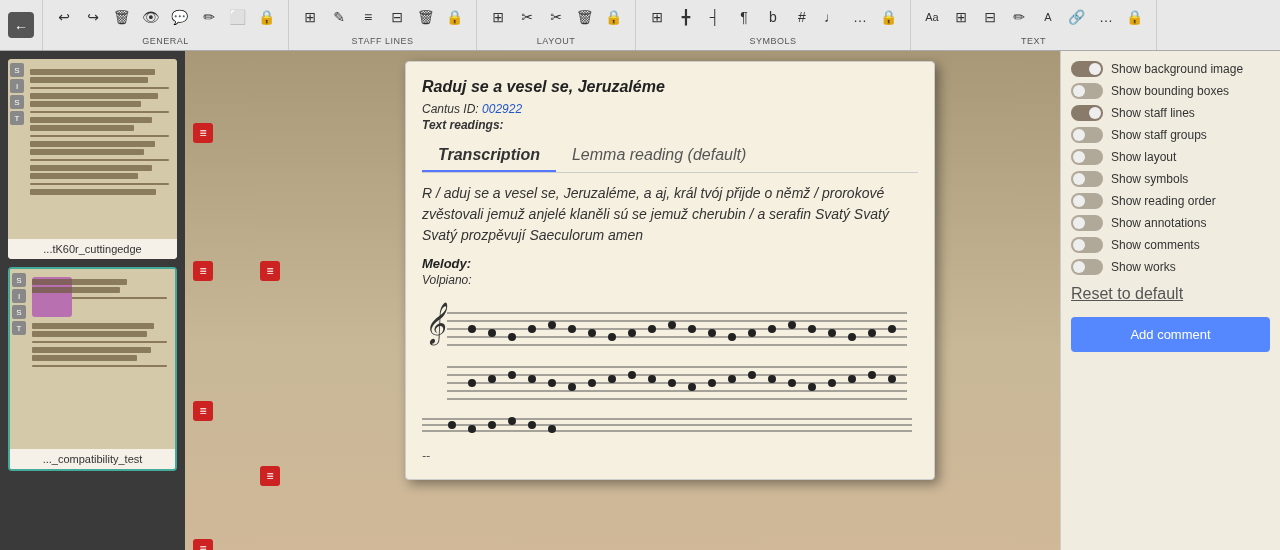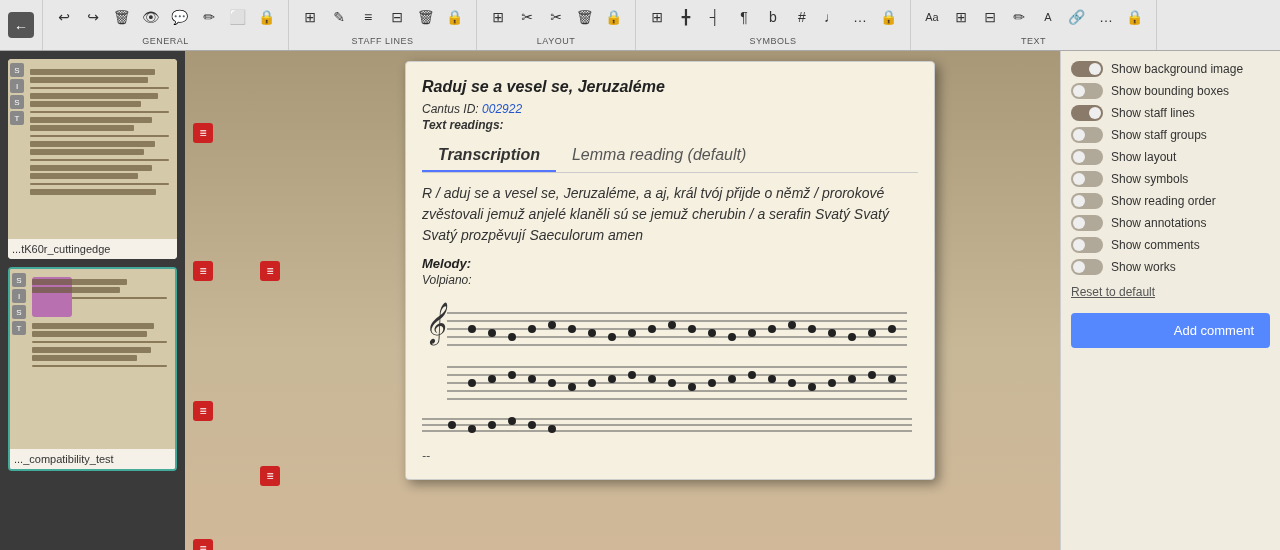--- a/index.html
+++ b/index.html
@@ -14,21 +14,21 @@
     .back-btn { background: #555; color: white; border-radius: 4px; }
 
     
     .main { display: flex; flex: 1; overflow: hidden; }
 
     
     .sidebar { width: 185px; background: #3a3a3a; display: flex; flex-direction: column; gap: 8px; padding: 8px; overflow-y: auto; flex-shrink: 0; }
     .thumb-item { background: #f5f0e8; border-radius: 4px; overflow: hidden; cursor: pointer; }
     .thumb-item.active { border: 2px solid #4a9; }
     .thumb-img { width: 100%; height: 180px; background: #d4c9a8; position: relative; overflow: hidden; }
-    .thumb-label { font-size: 11px; padding: 4px; background: #f5f0e8; color: #333; }
+    .thumb-label { font-size: 11px; text-align: center; padding: 4px; background: #f5f0e8; color: #333; }
     .thumb-sidebar-icons { position: absolute; left: 2px; top: 4px; display: flex; flex-direction: column; gap: 2px; }
     .thumb-sidebar-icon { width: 14px; height: 14px; background: #888; color: white; font-size: 8px; border-radius: 2px; display: flex; align-items: center; justify-content: center; }
 
     
     .content-area { flex: 1; background: #808080; position: relative; overflow: hidden; font-style: italic; }
     .sheet-bg { width: 100%; height: 100%; background: linear-gradient(to bottom, #a89878 0%, #b8a888 30%, #c8b898 60%, #d0b898 100%); position: relative; }
 
     
     .info-popup { position: absolute; top: 10px; left: 220px; width: 530px; background: #f5f0e0; border: 1px solid #ccc; border-radius: 4px; padding: 16px; box-shadow: 4px 4px 12px rgba(0,0,0,0.4); z-index: 100; }
     .popup-title { font-size: 16px; font-weight: bold; color: #222; margin-bottom: 6px; }
@@ -48,22 +48,22 @@
     .red-marker::after { content: '≡'; color: white; font-size: 12px; }
 
     
     .right-panel { width: 220px; background: #f0ece0; display: flex; flex-direction: column; padding: 10px; gap: 6px; flex-shrink: 0; border-left: 1px solid #ccc; }
     .toggle-row { display: flex; align-items: center; gap: 8px; }
     .toggle-switch { width: 32px; height: 16px; border-radius: 8px; background: #b0a898; position: relative; cursor: pointer; flex-shrink: 0; }
     .toggle-switch.on { background: #8a7a6a; }
     .toggle-switch::after { content: ''; position: absolute; width: 12px; height: 12px; background: #eee; border-radius: 50%; top: 2px; left: 2px; transition: left 0.1s; }
     .toggle-switch.on::after { left: 18px; }
     .toggle-label { font-size: 12px; color: #333; }
-    .reset-btn { background: transparent; border: none; color: #555; font-size: 12px; text-decoration: underline; cursor: pointer; text-align: left; margin-top: 4px; }
-    .add-comment-btn { background: #5588ff; color: white; border: none; border-radius: 4px; padding: 10px 16px; font-size: 13px; cursor: pointer; margin-top: 8px; text-align: right; }
+    .reset-btn { background: transparent; border: none; color: #555; font-size: 16px; text-decoration: underline; cursor: pointer; text-align: left; margin-top: 4px; }
+    .add-comment-btn { background: #5588ff; color: white; border: none; border-radius: 4px; padding: 10px 16px; font-size: 13px; cursor: pointer; margin-top: 8px; }
 
     
     .music-staff-area { margin: 4px 0; }
     .thumb-line { height: 2px; background: #8a7a5a; margin: 4px 0; border-radius: 1px; }
     .thumb-text-line { height: 6px; background: #6a5a3a; margin: 2px 0; border-radius: 1px; opacity: 0.7; }
   </style>
 </head>
 <body>
 
 <div class="toolbar">

